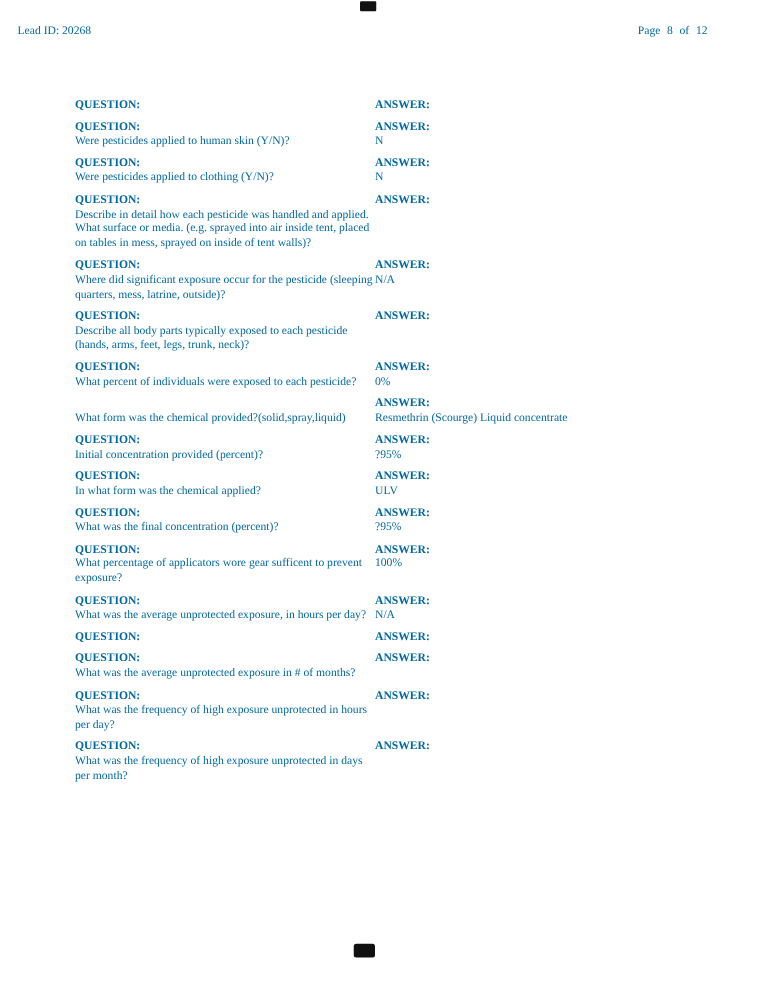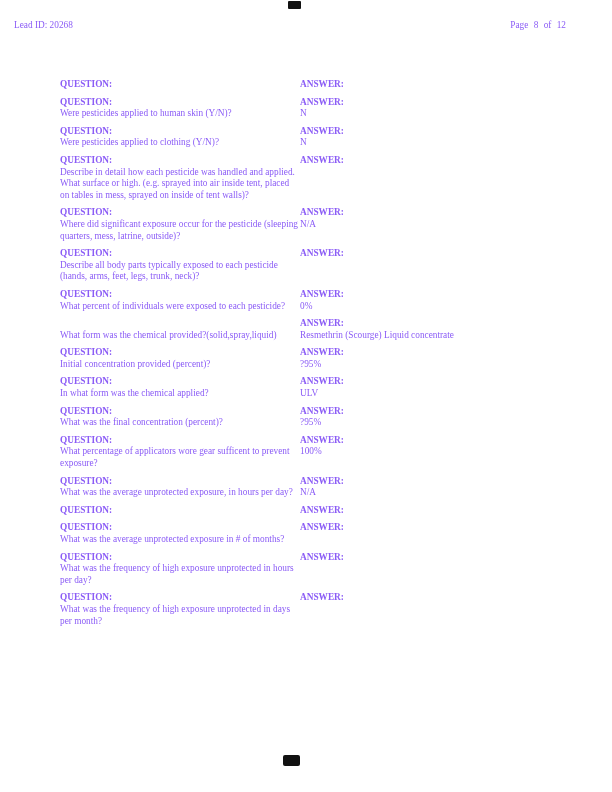--- a/index.html
+++ b/index.html
@@ -3,21 +3,21 @@
 <meta charset="utf-8">
 <style>
   * { margin: 0; padding: 0; box-sizing: border-box; }
   html, body { background: #ffffff; }
   .page {
     position: relative;
     width: 612px;
     height: 792px;
     background: #ffffff;
     font-family: "Liberation Serif", serif;
-    color: #8b5cf6;
+    color: #0369a1;
     overflow: hidden;
   }
   .hdr-left {
     position: absolute;
     left: 14px;
     top: 20px;
     font-size: 9.3px;
   }
   .hdr-right {
     position: absolute;
@@ -109,21 +109,21 @@
       </div>
       <div class="col-a">
         <div class="lbl">ANSWER:</div>
         <div class="txt">N</div>
       </div>
     </div>
 
     <div class="row">
       <div class="col-q">
         <div class="lbl">QUESTION:</div>
-        <div class="txt">Describe in detail how each pesticide was handled and applied.  What surface or high. (e.g. sprayed into air inside tent, placed on tables in mess, sprayed on inside of tent walls)?</div>
+        <div class="txt">Describe in detail how each pesticide was handled and applied.  What surface or media. (e.g. sprayed into air inside tent, placed on tables in mess, sprayed on inside of tent walls)?</div>
       </div>
       <div class="col-a">
         <div class="lbl">ANSWER:</div>
       </div>
     </div>
 
     <div class="row">
       <div class="col-q">
         <div class="lbl">QUESTION:</div>
         <div class="txt">Where did significant exposure occur for the pesticide (sleeping quarters, mess, latrine, outside)?</div>

